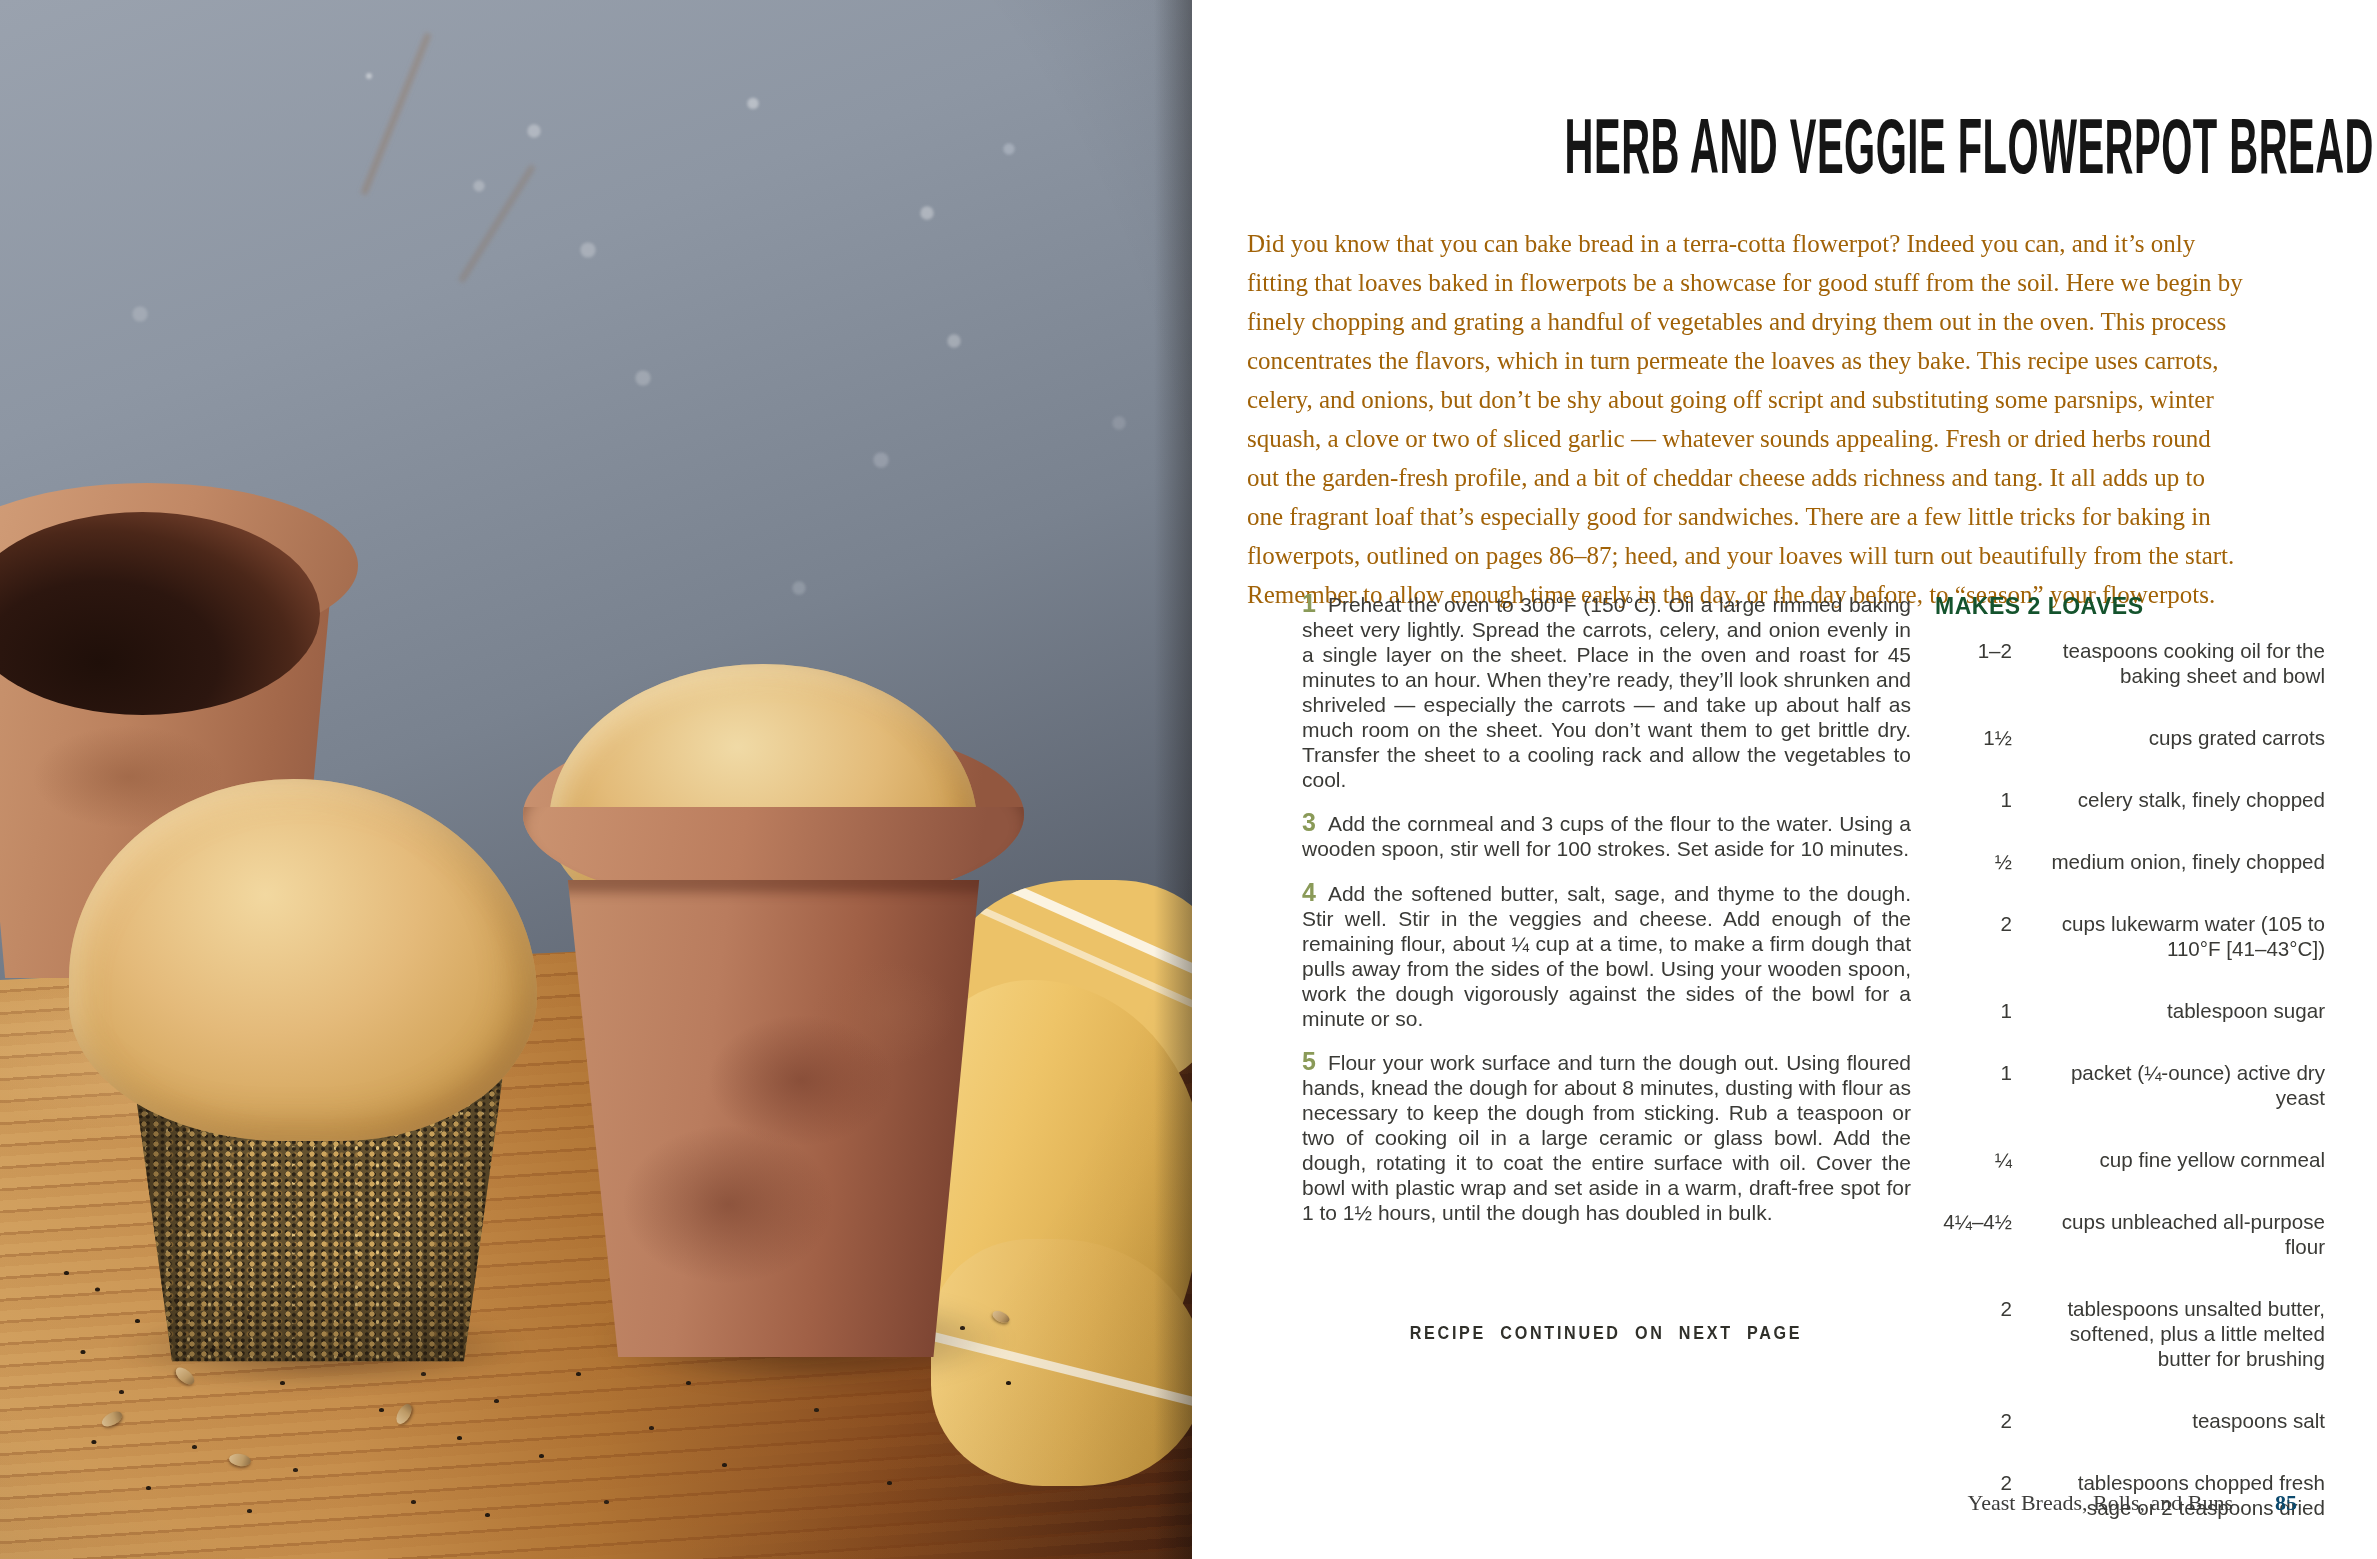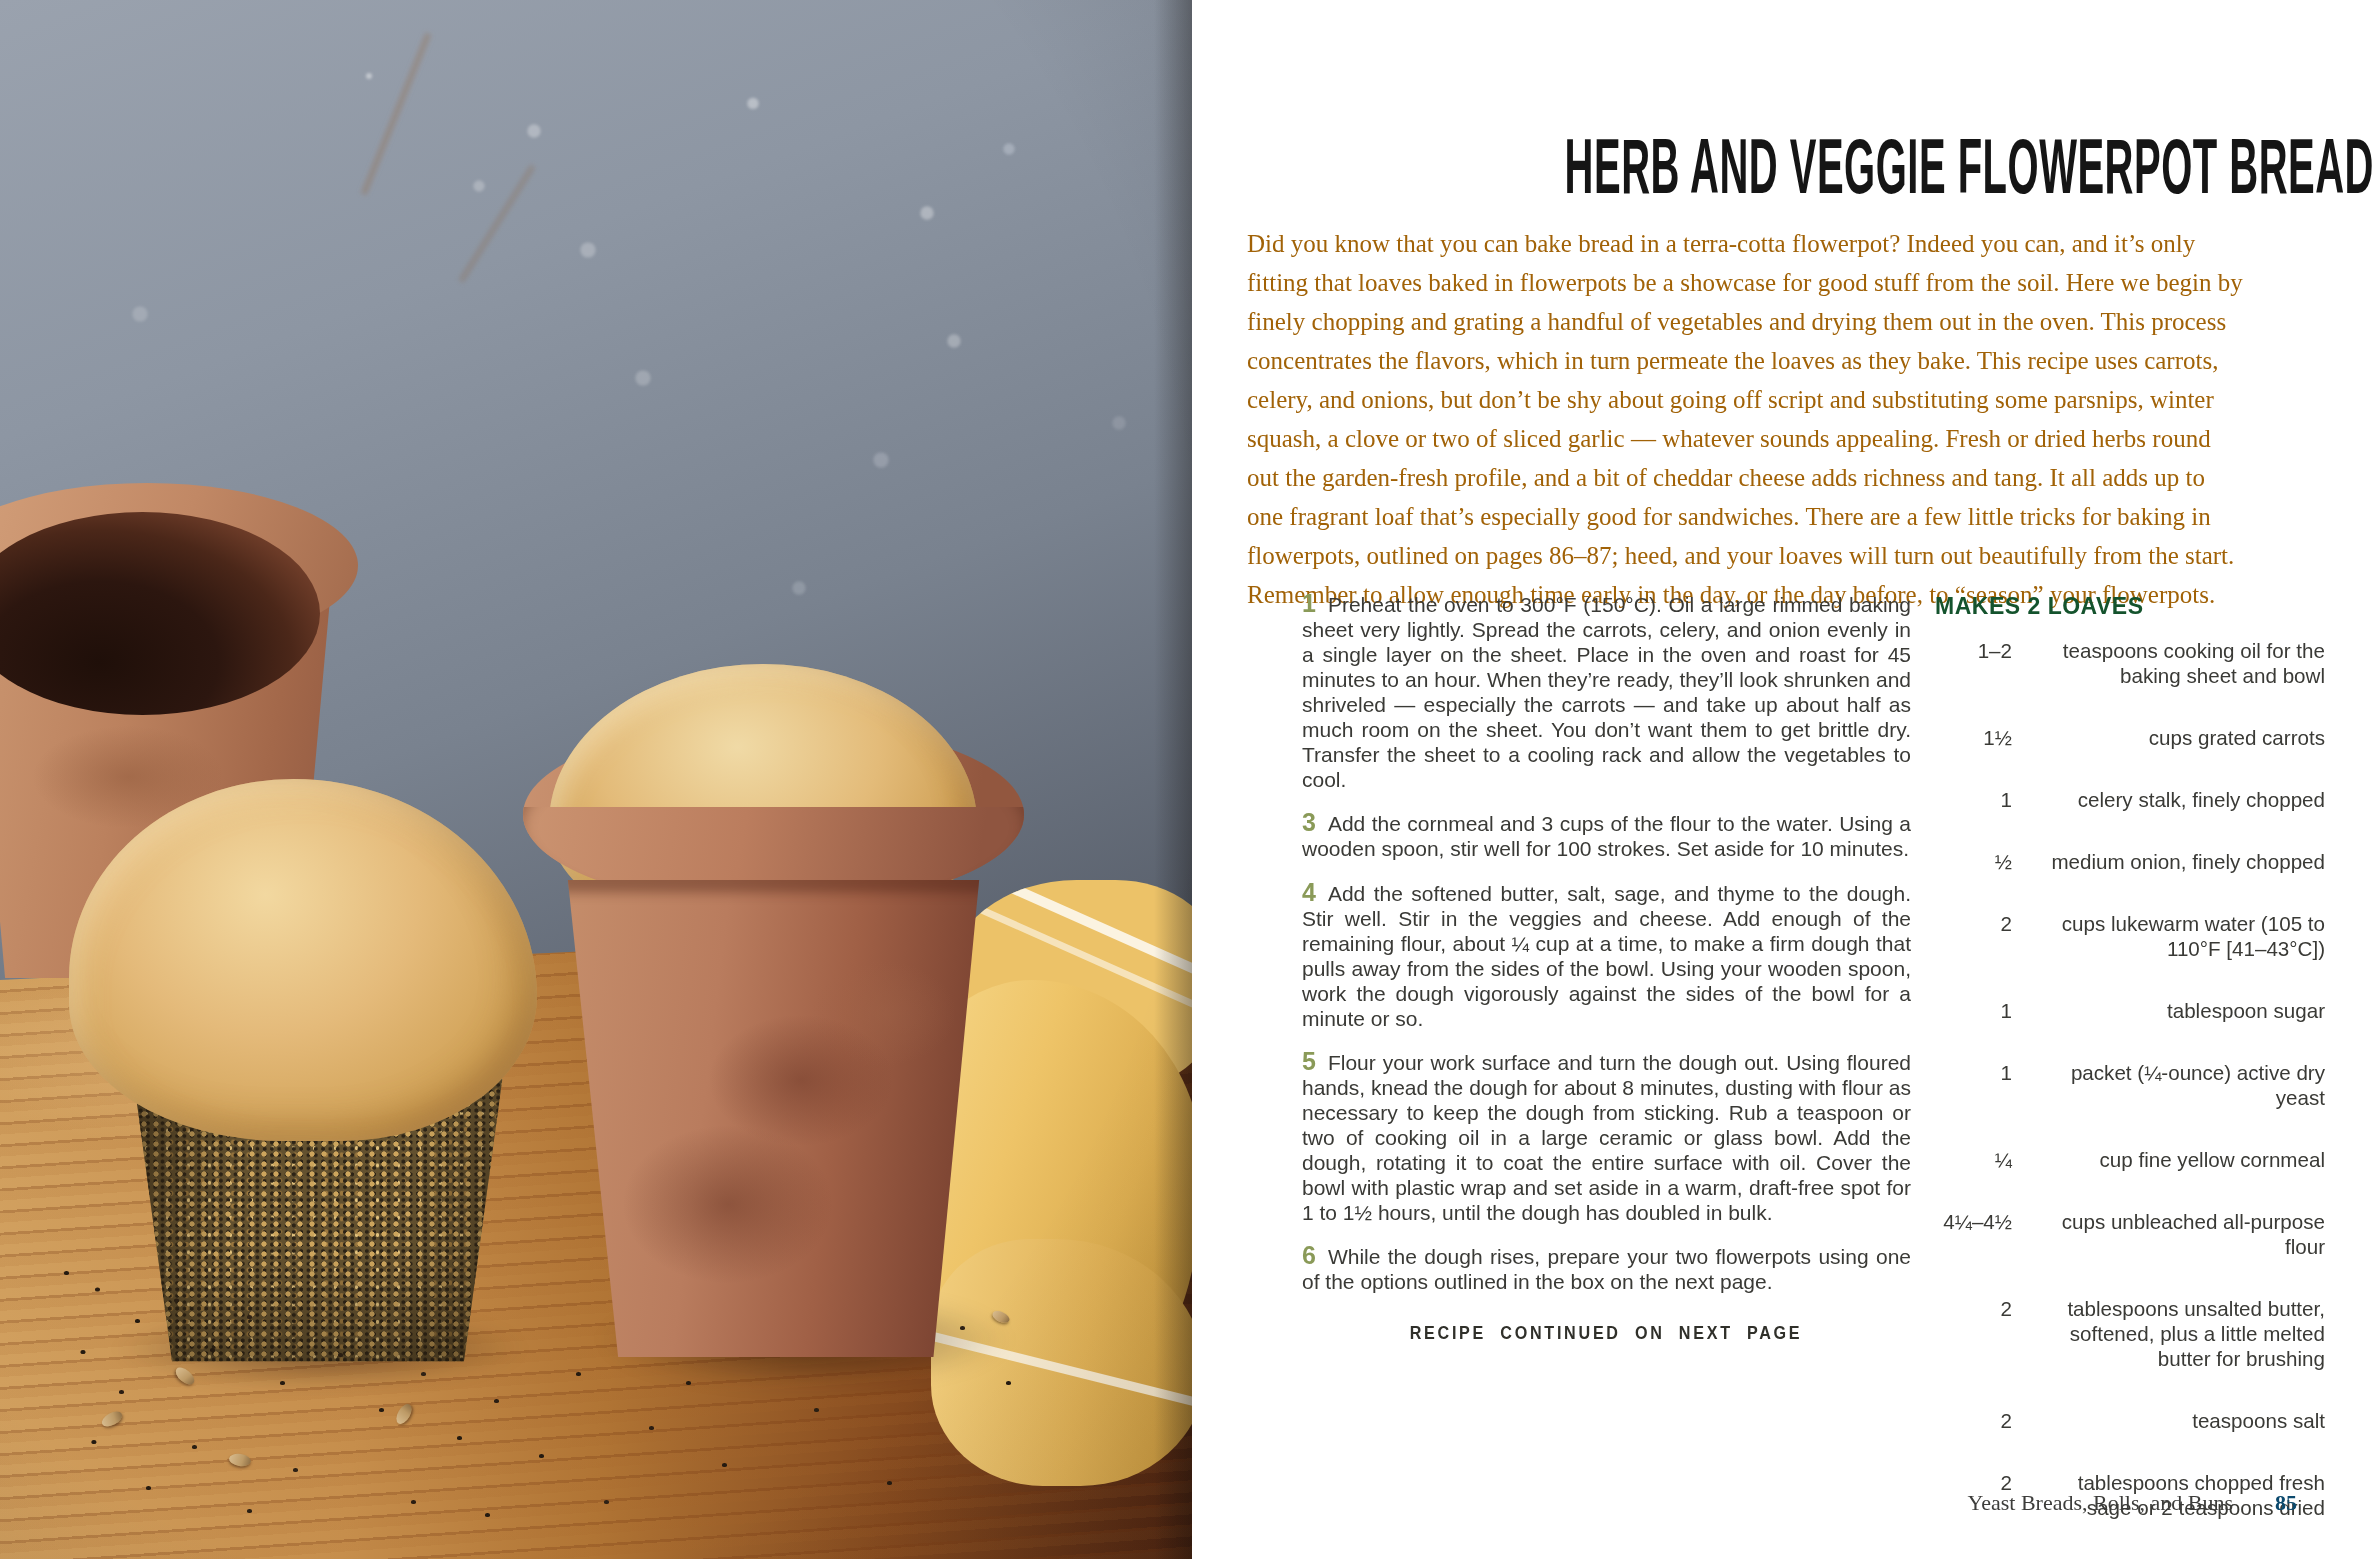--- a/index.html
+++ b/index.html
@@ -116,21 +116,21 @@
   .sunseed.c{left:229px;top:1454px;transform:rotate(8deg);}
   .sunseed.d{left:393px;top:1408px;transform:rotate(-60deg);}
   .sunseed.e{left:992px;top:1312px;transform:rotate(25deg);width:18.3px;height:10px;}
 
   .vignette{position:absolute;left:0;top:0;width:1192px;height:1560px;
         background:radial-gradient(120% 115% at 38% 42%,transparent 52%,rgba(8,8,12,.30) 100%);}
   .gutter{position:absolute;right:0;top:0;width:38px;height:1560px;
         background:linear-gradient(to left,rgba(15,12,10,.35),transparent);}
 
   
-  .title-wrap{position:absolute;left:1191px;top:102px;width:1186px;text-align:center;margin-top:20px;}
+  .title-wrap{position:absolute;left:1191px;top:102px;width:1186px;text-align:center;}
   .title{display:inline-block;font-family:"Liberation Sans",sans-serif;font-weight:800;
         font-size:77px;letter-spacing:0.9px;color:#151515;transform:scaleX(.52);transform-origin:center;
         white-space:nowrap;}
 
   .intro{position:absolute;left:1247px;top:199px;width:1000px;
         font-family:"Liberation Serif",serif;font-size:25px;line-height:39px;color:#a16207;}
 
   .steps{position:absolute;left:1302px;top:591px;width:609px;}
   .step{margin:0 0 18.3px 0;font-size:21px;line-height:25px;color:#3a3a36;text-align:justify;}
   .stepnum{font-weight:700;font-size:25px;color:#8a9a58;margin-right:12px;line-height:1;}
@@ -208,21 +208,20 @@
 
       <p class="step"><span class="stepnum">1</span><span>Preheat the oven to 300°F (150°C). Oil a large rimmed baking sheet very lightly. Spread the carrots, celery, and onion evenly in a single layer on the sheet. Place in the oven and roast for 45 minutes to an hour. When they’re ready, they’ll look shrunken and shriveled — especially the carrots — and take up about half as much room on the sheet. You don’t want them to get brittle dry. Transfer the sheet to a cooling rack and allow the vegetables to cool.</span></p>
 
 
       <p class="step"><span class="stepnum">3</span><span>Add the cornmeal and 3 cups of the flour to the water. Using a wooden spoon, stir well for 100 strokes. Set aside for 10 minutes.</span></p>
 
       <p class="step"><span class="stepnum">4</span><span>Add the softened butter, salt, sage, and thyme to the dough. Stir well. Stir in the veggies and cheese. Add enough of the remaining flour, about ¼ cup at a time, to make a firm dough that pulls away from the sides of the bowl. Using your wooden spoon, work the dough vigorously against the sides of the bowl for a minute or so.</span></p>
 
       <p class="step"><span class="stepnum">5</span><span>Flour your work surface and turn the dough out. Using floured hands, knead the dough for about 8 minutes, dusting with flour as necessary to keep the dough from sticking. Rub a teaspoon or two of cooking oil in a large ceramic or glass bowl. Add the dough, rotating it to coat the entire surface with oil. Cover the bowl with plastic wrap and set aside in a warm, draft-free spot for 1 to 1½ hours, until the dough has doubled in bulk.</span></p>
 
-      <p class="step"><span class="stepnum">6</span><span>While the dough rises, prepare your two flowerpots using one of the options outlined in the box on the next page.</span></p>
     </div>
 
   <div class="continued">
     <span>RECIPE CONTINUED ON NEXT PAGE</span>
   </div>
 
   <div class="ing-col">
     <p class="yield">MAKES 2 LOAVES</p>
     <div class="ingredients">
 

